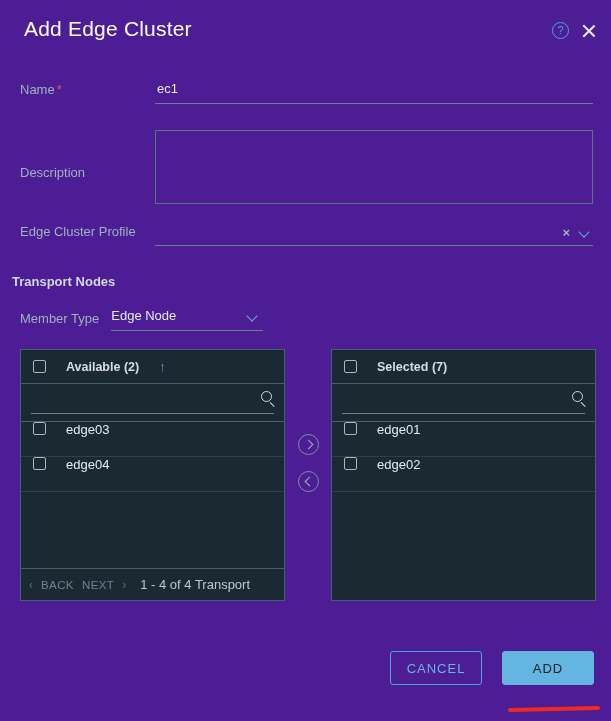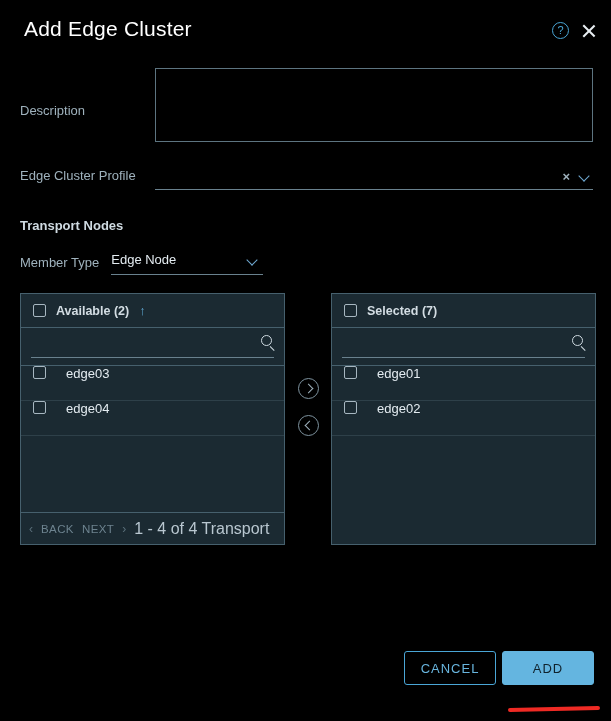--- a/index.html
+++ b/index.html
@@ -9,21 +9,21 @@
     height: 721px;
     background: #1b2a32;
     font-family: "Liberation Sans", sans-serif;
     overflow: hidden;
   }
 
   .dialog {
     position: relative;
     width: 611px;
     height: 721px;
-    background: #000000;
+    background: #4c1d95;
     color: #cbd6dd;
   }
 
   
   .dlg-header {
     position: relative;
     height: 58px;
     padding: 0 16px 0 24px;
     display: flex;
     align-items: center;
@@ -95,21 +95,21 @@
     border-bottom: 1px solid #69818e;
     color: #e4ecf1;
     font-size: 13px;
     font-family: "Liberation Sans", sans-serif;
     outline: none;
     padding: 0 2px 2px 2px;
   }
 
   .row-name { height: 44px; margin-top: 18px; }
   .row-desc { height: 98px; margin-top: 0; align-items: center; }
-  .row-profile { height: 40px; margin-top: 6px; }
+  .row-profile { height: 40px; margin-top: 0; }
 
   .desc-box {
     width: 100%;
     height: 74px;
     background: transparent;
     border: 1px solid #5d7480;
     color: #e4ecf1;
     font-size: 13px;
     font-family: "Liberation Sans", sans-serif;
     outline: none;
@@ -150,21 +150,21 @@
     border-right: 1.7px solid #6ea8d0;
     border-bottom: 1.7px solid #6ea8d0;
     transform: rotate(45deg);
   }
 
   
   .section-title {
     font-size: 13px;
     font-weight: bold;
     color: #cfdae1;
-    margin: 16px 0 0 20px;
+    margin: 16px 0 0 12px;
   }
 
   .member-row {
     display: flex;
     align-items: center;
     margin: 16px 0 0 20px;
   }
   .member-label {
     font-size: 13px;
     color: #9fb2bd;
@@ -200,21 +200,21 @@
     flex-direction: column;
     background: #1b2a32;
     overflow: hidden;
   }
   .panel-head {
     height: 34px;
     display: flex;
     align-items: center;
     padding: 0 12px;
     border-bottom: 1px solid #46606d;
-    gap: 10px;
+    gap: 20px;
   }
   .panel-head-text {
     font-size: 12.5px;
     font-weight: bold;
     color: #d3dde3;
   }
   .sort-arrow {
     color: #5fa8d3;
     font-size: 13px;
     line-height: 12px;
@@ -285,22 +285,23 @@
     color: #5a6f7a;
     font-size: 12px;
   }
   .pg-label {
     font-size: 11.5px;
     color: #6d838f;
     letter-spacing: .4px;
     text-align: center;
   }
   .pg-count {
-    font-size: 16px;
+    font-size: 13px;
     color: #b9c7d0;
+    margin-left: 6px;
   }
 
   .mover {
     width: 46px;
     display: flex;
     flex-direction: column;
     align-items: center;
     padding-top: 85px;
     gap: 16px;
   }
@@ -326,21 +327,21 @@
   }
 
   
   .dlg-footer {
     position: absolute;
     left: 0; right: 0;
     bottom: 36px;
     display: flex;
     justify-content: flex-end;
     align-items: center;
-    gap: 6px;
+    gap: 20px;
     padding-right: 17px;
   }
   .btn {
     height: 34px;
     min-width: 92px;
     font-size: 13px;
     letter-spacing: 1px;
     font-family: "Liberation Sans", sans-serif;
     cursor: pointer;
     border-radius: 3px;
@@ -375,20 +376,26 @@
   <div class="dlg-header">
     <div class="dlg-title">Add Edge Cluster</div>
     <div class="header-actions">
       <div class="help-icon">?</div>
       <div class="close-icon"></div>
     </div>
   </div>
 
   <div class="form-area">
 
+    <div class="frow row-name">
+      <div class="flabel"><span>Name</span><span class="req">*</span></div>
+      <div class="fctl">
+        <input class="underline-input" value="ec1" style="">
+      </div>
+    </div>
 
     <div class="frow row-desc">
       <div class="flabel">Description</div>
       <div class="fctl">
         <textarea class="desc-box" placeholder="" style=""></textarea>
       </div>
     </div>
 
     <div class="frow row-profile">
       <div class="flabel">Edge Cluster Profile</div>

